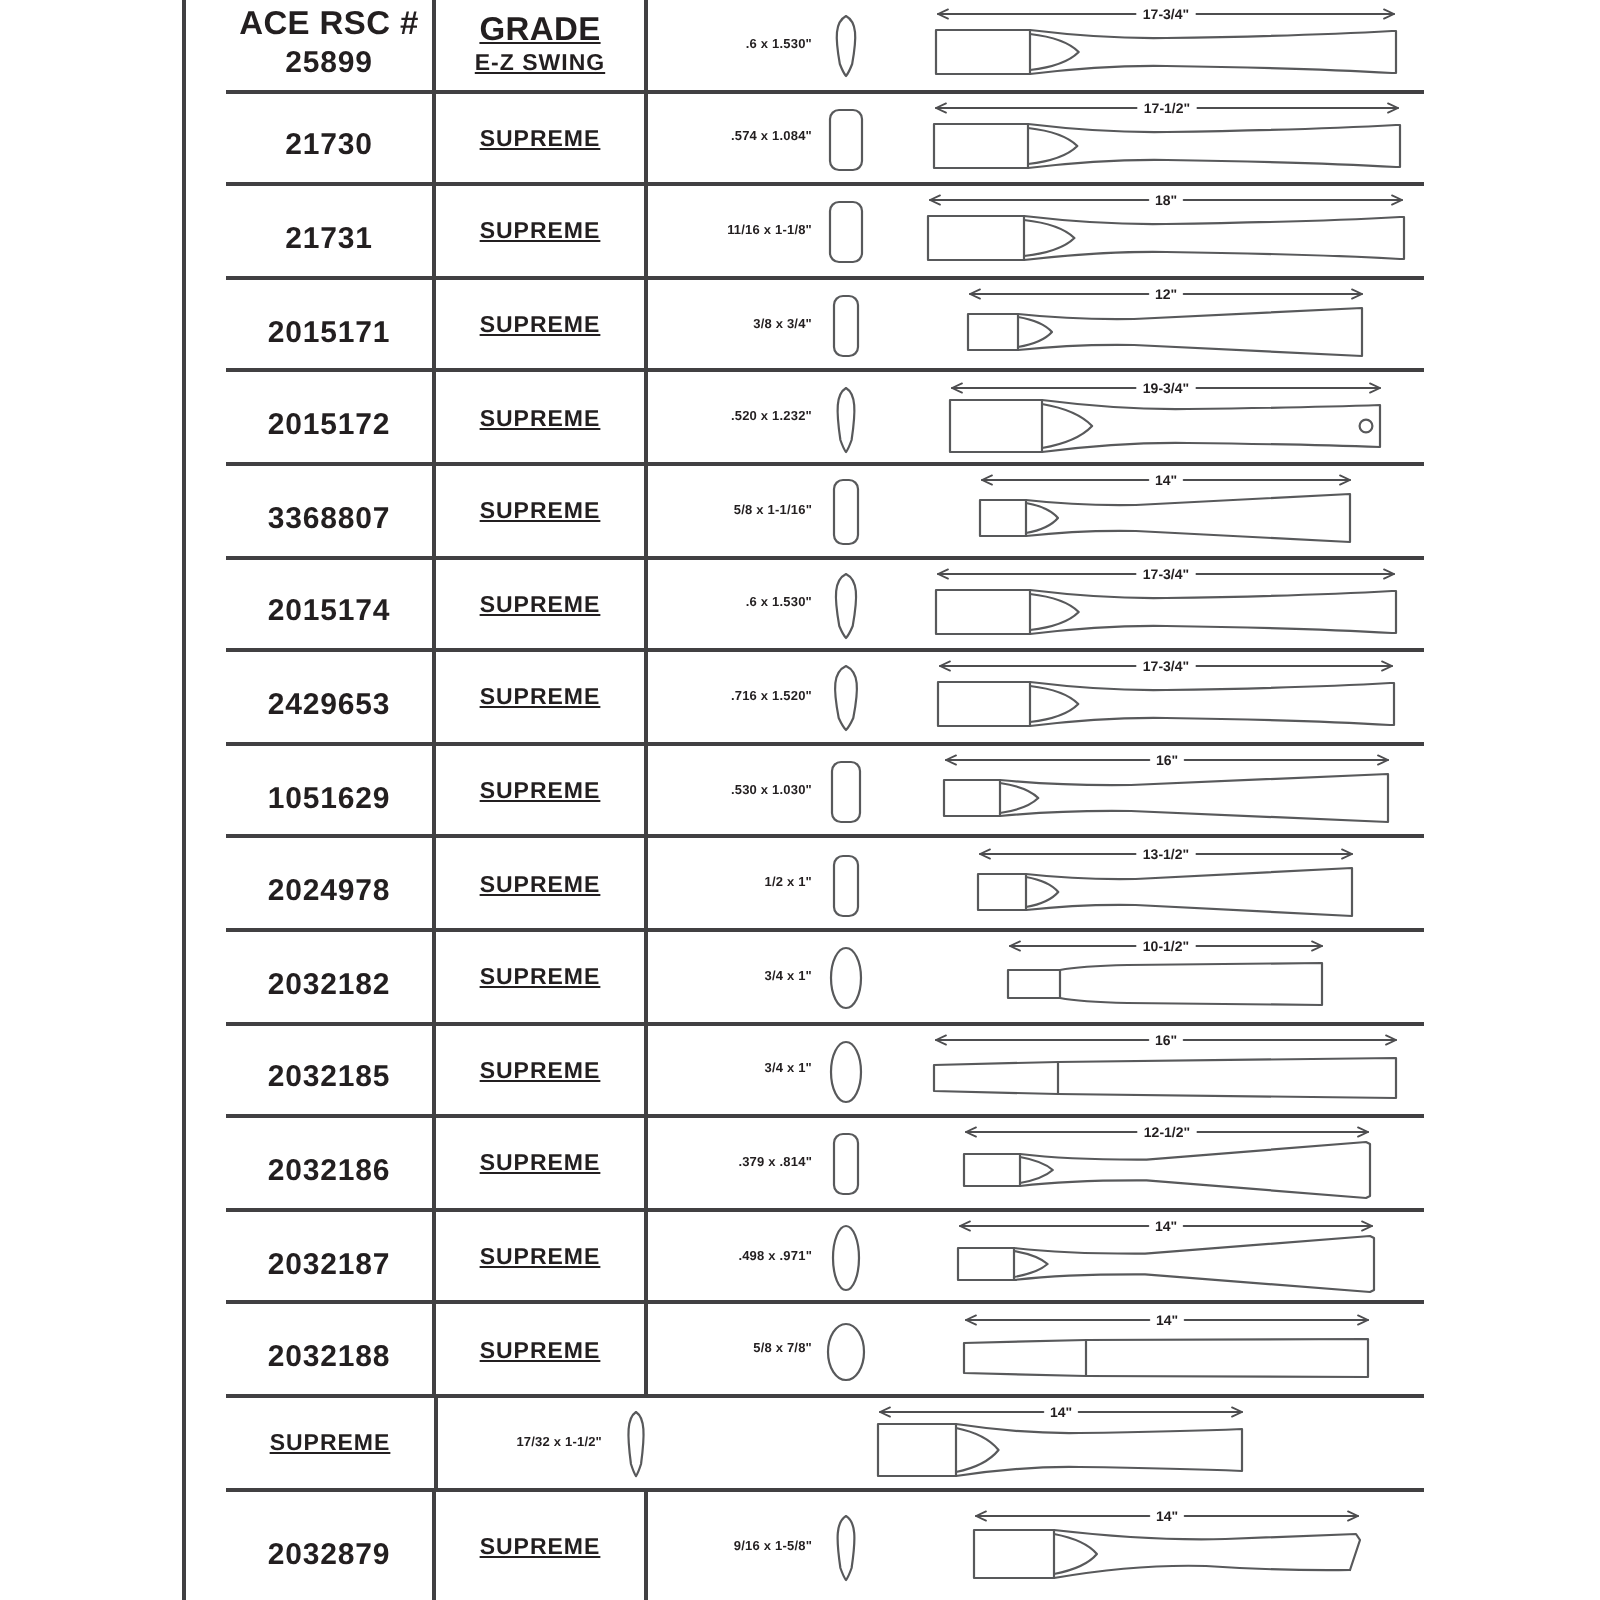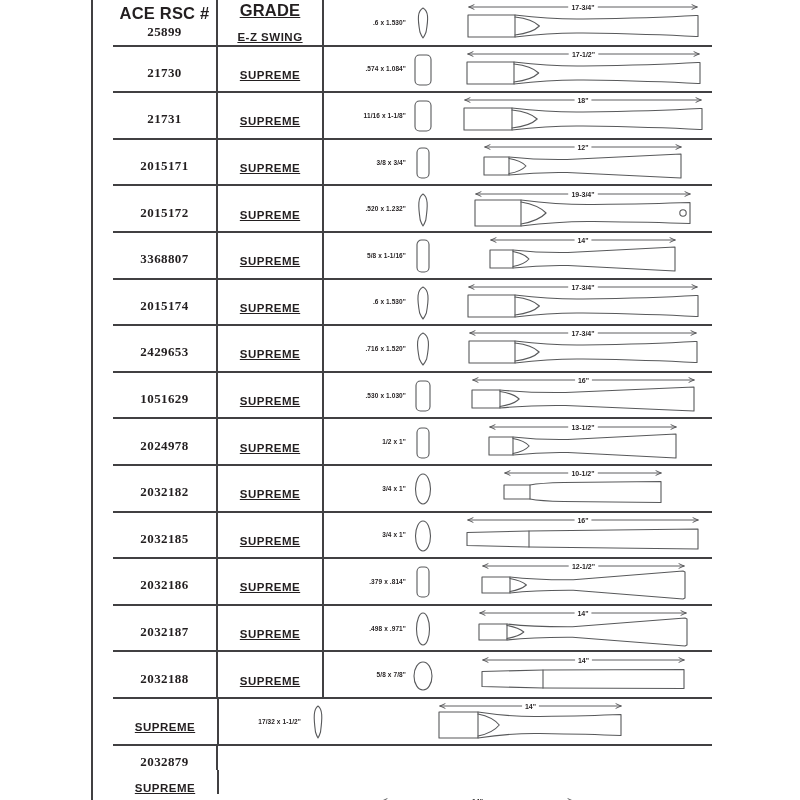--- a/index.html
+++ b/index.html
@@ -6,29 +6,29 @@
     --line:#414042;
     --draw:#58595b;
     --text:#231f20;
   }
   *{margin:0;padding:0;box-sizing:border-box;}
   html,body{background:#ffffff;}
   body{font-family:"Liberation Sans", sans-serif;color:var(--text);}
   .page{position:relative;width:800px;height:800px;background:#ffffff;overflow:hidden;}
   .table{position:absolute;left:91px;top:0;width:621px;height:800px;border-left:2px solid var(--line);padding-left:20px;}
   .row{display:flex;height:46.6px;border-bottom:2px solid var(--line);}
-  .row.last{height:55px;border-bottom:none;flex-direction:column;}
+  .row.last{height:55px;border-bottom:none;}
   .cell{display:flex;flex-direction:column;align-items:center;justify-content:center;}
   .c1{width:105px;border-right:2px solid var(--line);}
   .c2{width:106px;border-right:2px solid var(--line);text-decoration:underline;}
   .c3{flex:1;flex-direction:row;justify-content:flex-start;align-items:center;padding-left:6px;}
   .hdr{font-size:16.5px;font-weight:800;letter-spacing:.2px;line-height:1.05;white-space:nowrap;}
-  .num{font-size:13px;font-weight:600;letter-spacing:.4px;margin-top:2px;white-space:nowrap;font-family:Liberation Serif, serif;}
+  .num{font-size:15px;font-weight:600;letter-spacing:.4px;margin-top:2px;white-space:nowrap;}
   .row:not(:first-child) .num{margin-top:8px;}
-  .grade{font-size:11.5px;font-weight:600;letter-spacing:.5px;margin-top:12px;white-space:nowrap;}
+  .grade{font-size:11.5px;font-weight:600;letter-spacing:.5px;margin-top:2px;white-space:nowrap;}
   .dims{width:62px;text-align:right;font-size:6.5px;font-weight:700;letter-spacing:.1px;white-space:nowrap;margin-left:14px;}
   .cross{width:34px;display:flex;justify-content:center;align-items:center;}
   .hwrap{flex:1;display:flex;justify-content:center;align-items:center;padding-left:14px;}
   svg{display:block;}
   svg path, svg rect, svg ellipse, svg circle, svg line{stroke:var(--draw);fill:none;stroke-width:1.1;stroke-linecap:round;stroke-linejoin:round;}
   svg .arrowline{stroke:#4d4d4f;stroke-width:0.9;}
   svg text{fill:var(--text);font-size:7px;font-weight:700;font-family:"Liberation Sans",sans-serif;stroke:none;}
 </style>
 </head>
 <body>

